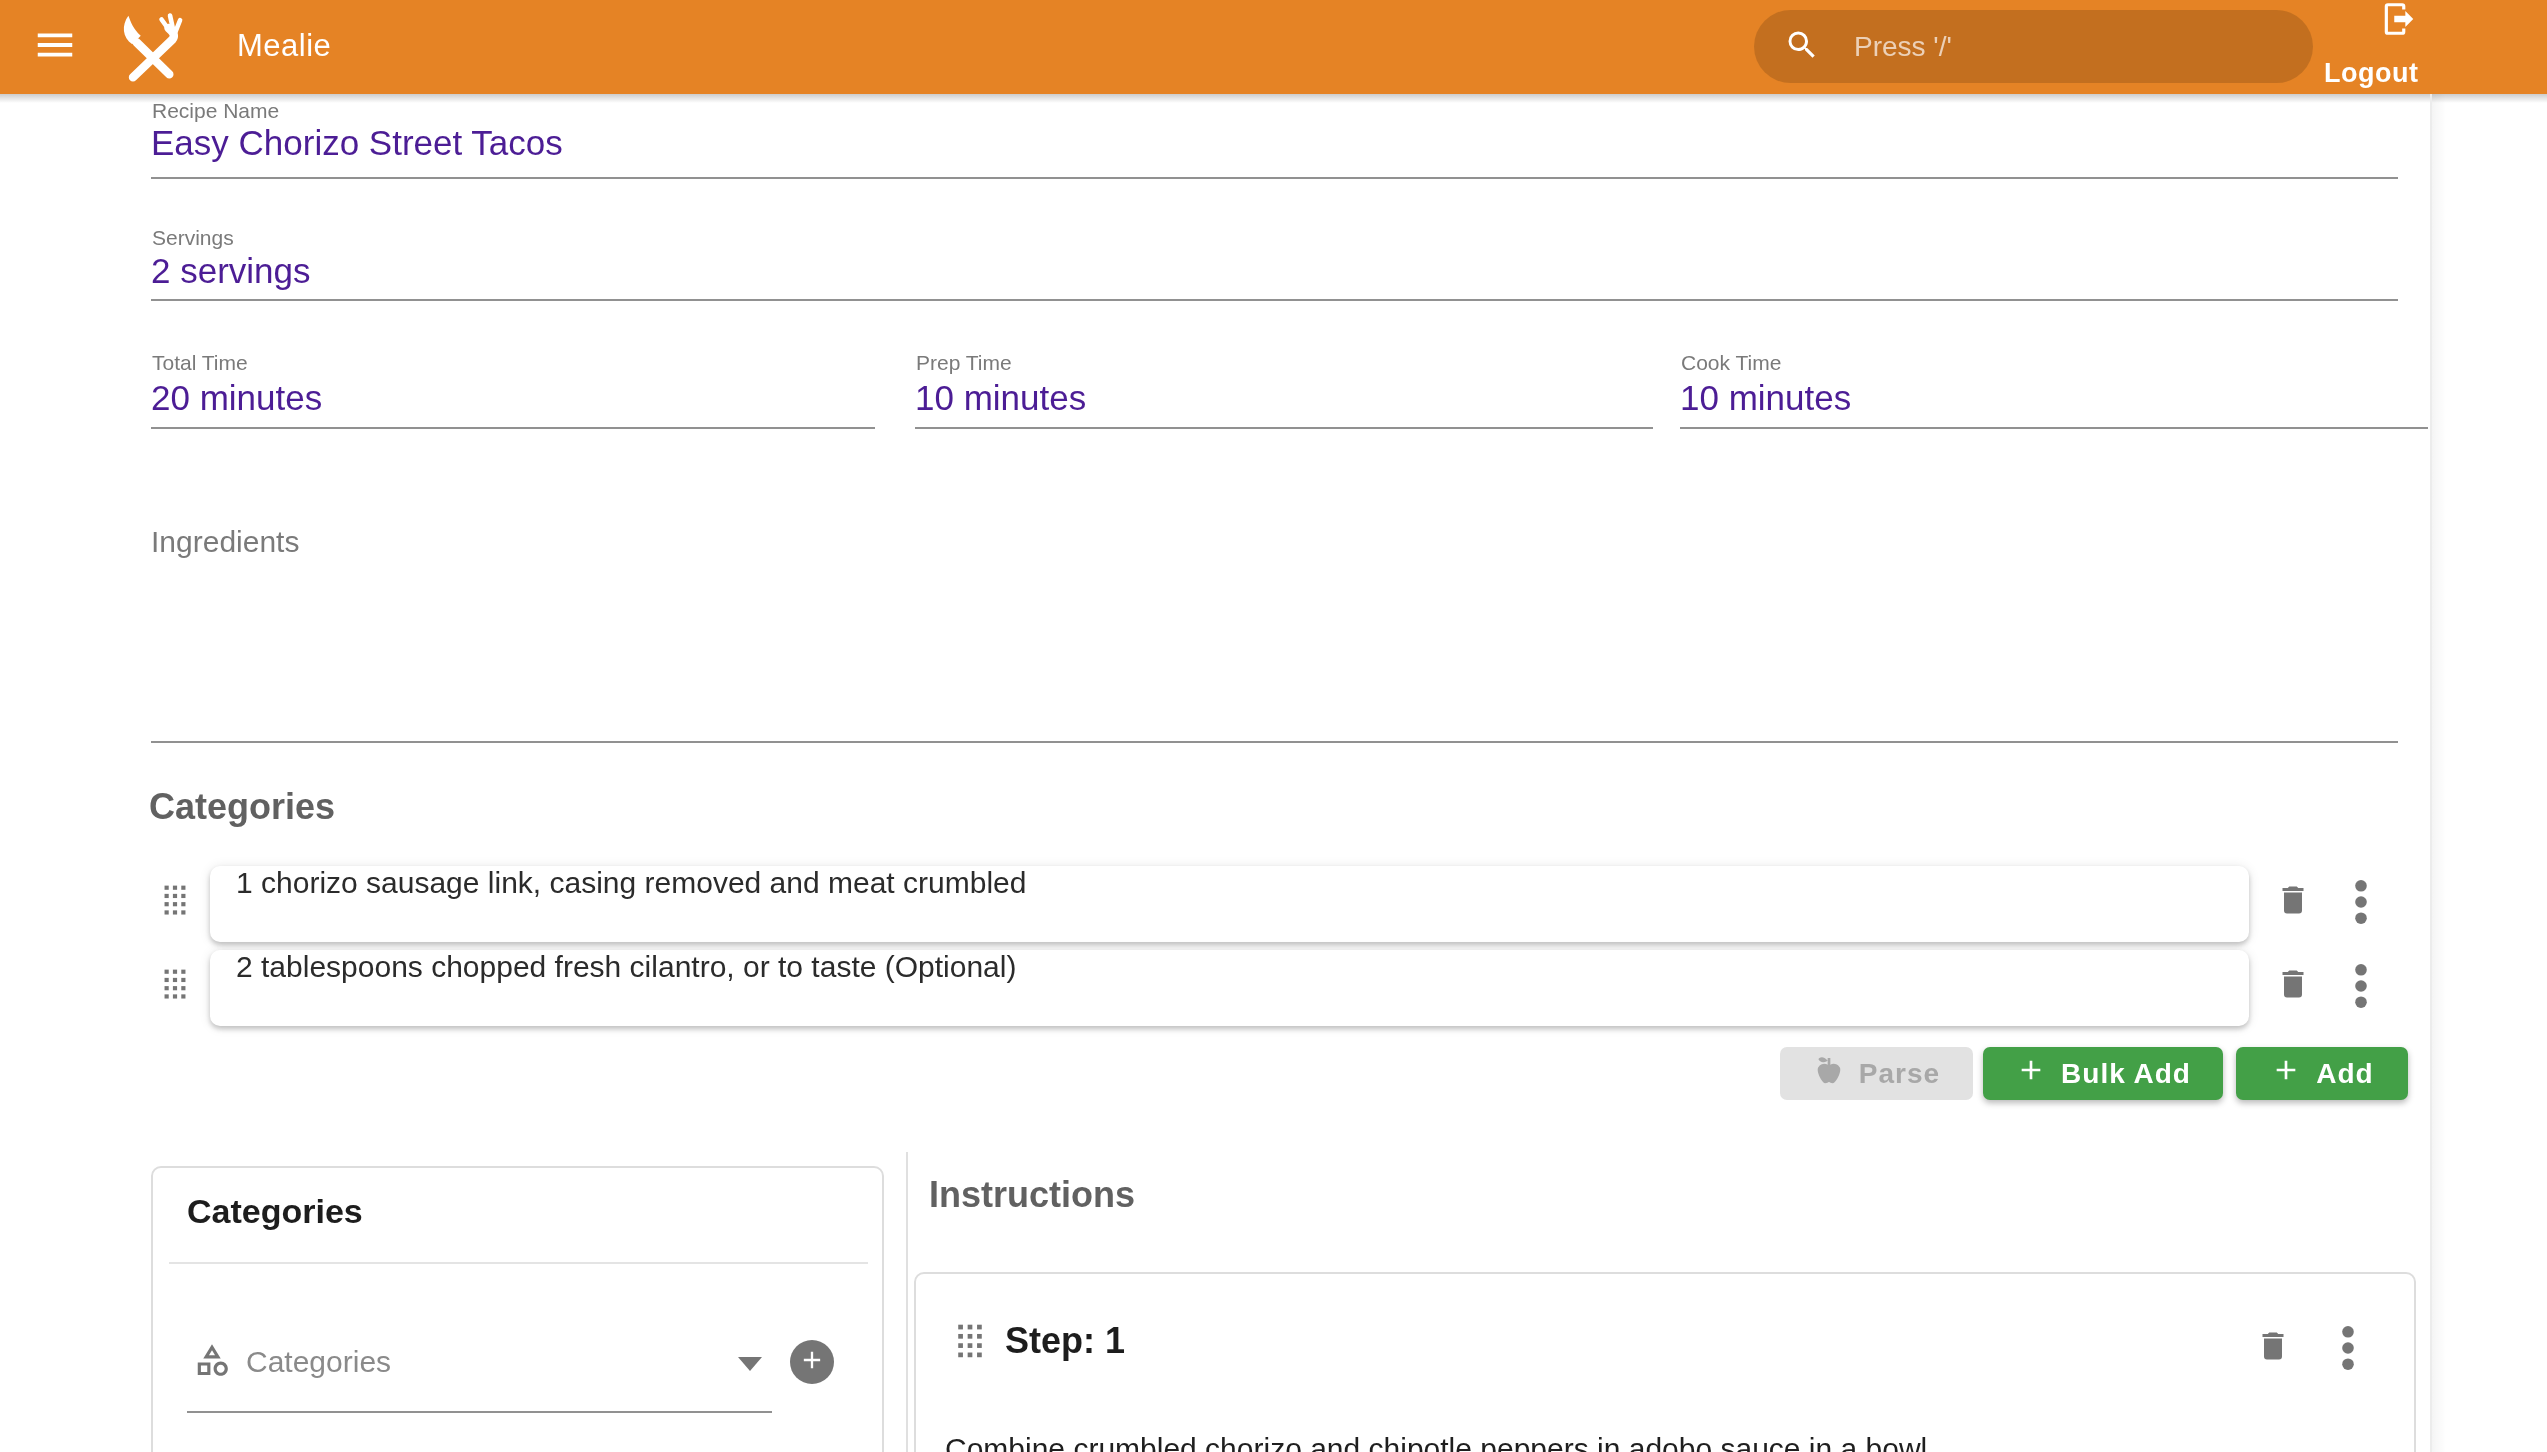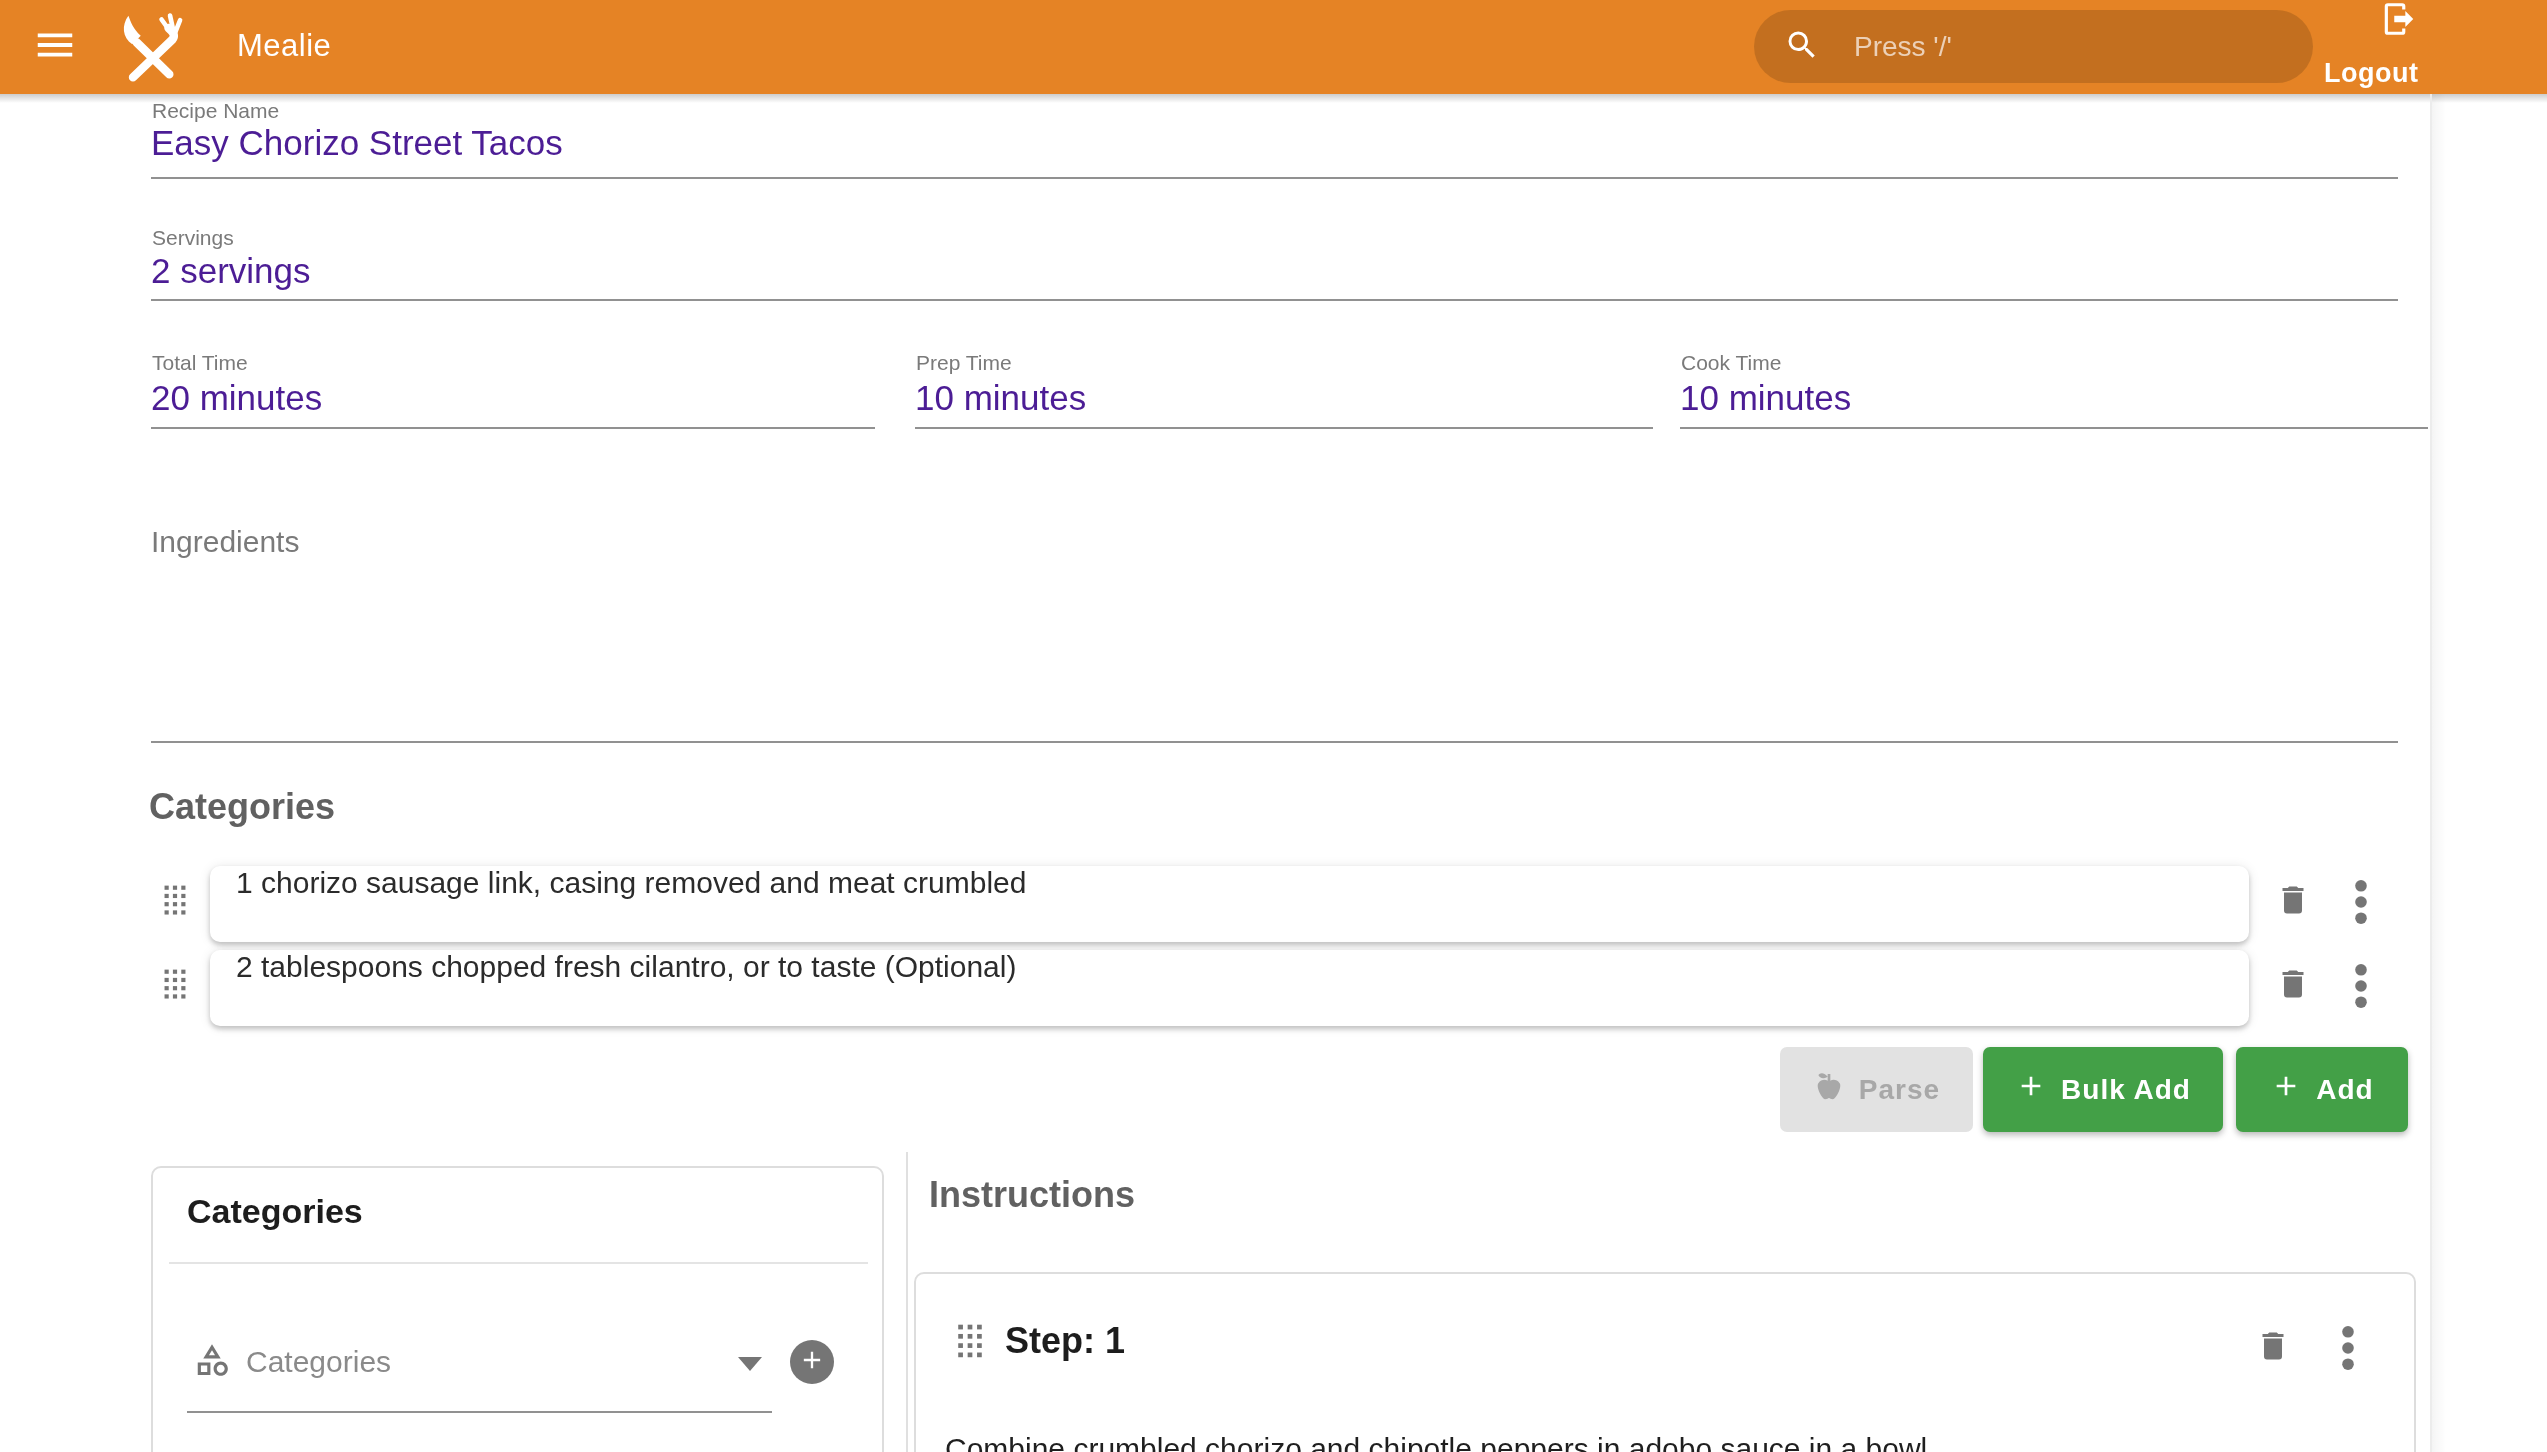--- a/index.html
+++ b/index.html
@@ -28,21 +28,21 @@
   .sec-head{position:absolute;font-size:36px;font-weight:bold;color:#616161;}
 
   
   .handle{position:absolute;width:24px;height:32px;cursor:grab;}
   .ing-card{position:absolute;left:210px;width:2039px;height:76px;background:#fff;border-radius:10px;
             box-shadow:0 3px 5px rgba(0,0,0,0.20),0 1px 12px rgba(0,0,0,0.10);
             display:flex;align-items:flex-start;padding:0 26px;box-sizing:border-box;font-size:30px;color:#2b2b2b;}
   .icon-btn{position:absolute;cursor:pointer;}
 
   
-  .btn{position:absolute;top:1047px;height:85px;border-radius:7px;display:flex;align-items:center;
+  .btn{position:absolute;top:1047px;height:53px;border-radius:7px;display:flex;align-items:center;
        justify-content:center;gap:14px;font-size:28px;font-weight:bold;letter-spacing:1px;cursor:pointer;box-sizing:border-box;}
   .btn-disabled{background:#e2e2e2;color:#a8a8a8;}
   .btn-green{background:var(--success,#43A047);color:#fff;box-shadow:0 3px 6px rgba(0,0,0,0.28);}
 
   
   .vdivider{position:absolute;left:906px;top:1152px;width:2px;height:300px;background:#e0e0e0;}
   .card{position:absolute;background:#fff;border:2px solid #ddd;border-radius:10px;box-sizing:border-box;}
   .cat-card{left:151px;top:1166px;width:733px;height:418px;}
   .card-title{position:absolute;font-size:34px;font-weight:bold;color:#1d1d1d;}
   .thin-div{position:absolute;height:2px;background:#e4e4e4;}

